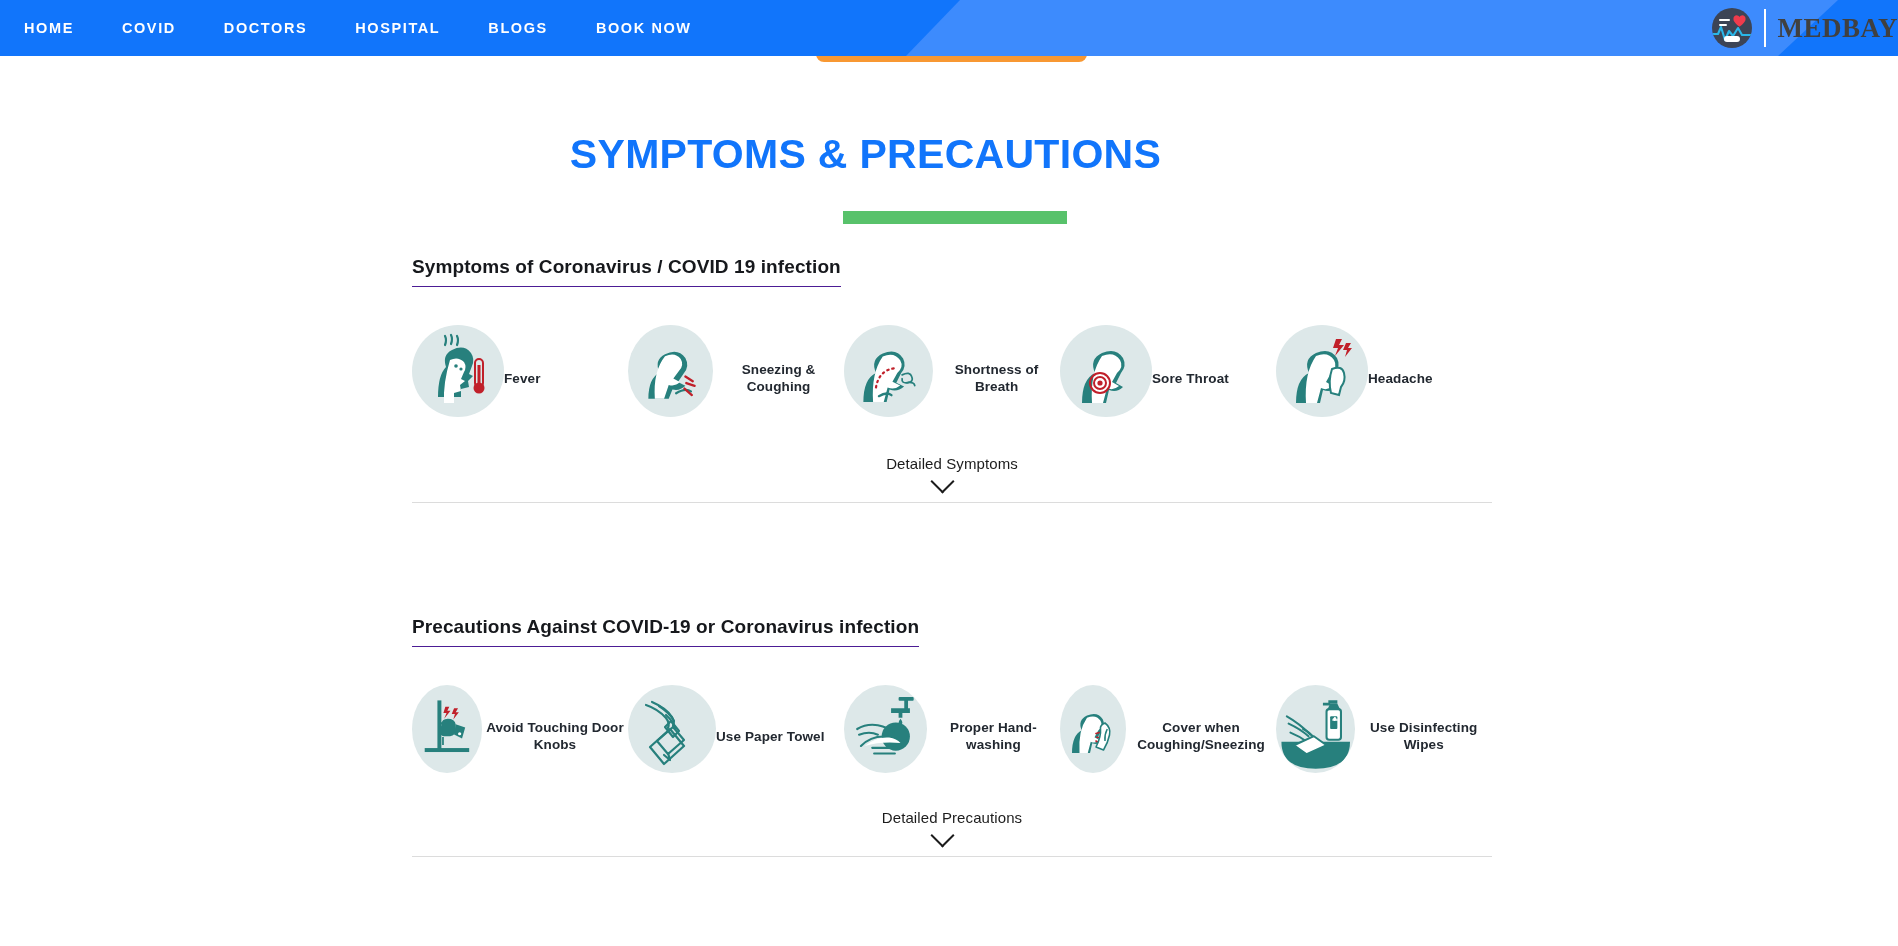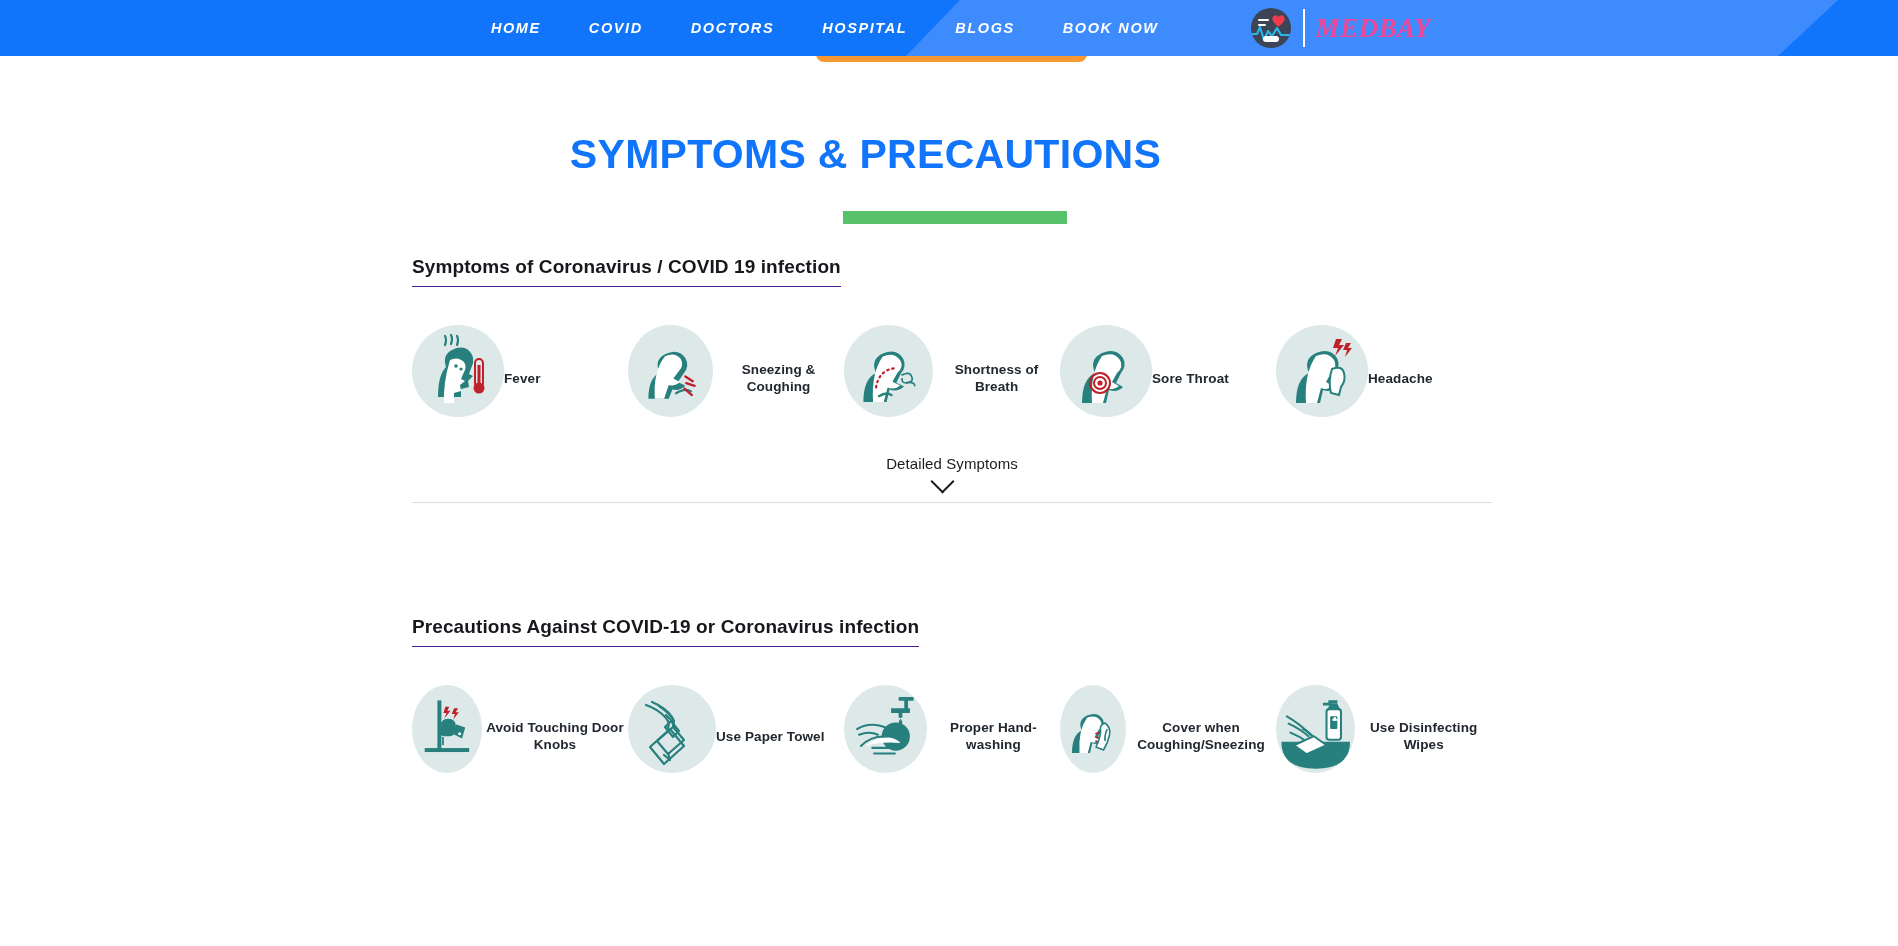--- a/index.html
+++ b/index.html
@@ -34,23 +34,22 @@
     position: absolute;
     top: 0; right: 0; width: 120px; height: 56px;
     background: #1175fb;
     clip-path: polygon(60px 0, 120px 0, 120px 56px, 0 56px);
   }
   .nav-inner {
     position: absolute;
     top: 0; left: 0; right: 0; bottom: 0;
     display: flex;
     align-items: center;
-    justify-content: center;
+    justify-content: space-between;
     gap: 0;
-    font-style: italic;
   }
   .nav-links {
     display: flex;
     align-items: center;
   }
   .nav-link {
     color: #ffffff;
     font-size: 14.5px;
     font-weight: 700;
     letter-spacing: 1.6px;
@@ -104,21 +103,21 @@
     border-radius: 3px;
   }
   .logo-ecg { position: absolute; left: 0; top: 14px; }
   .logo-divider {
     width: 2px;
     height: 38px;
     background: #ffffff;
     margin: 0 11px 0 12px;
   }
   .logo-text {
-    color: #ec4899;
+    color: #404040;
     font-family: "Liberation Serif", serif;
     font-size: 27px;
     font-weight: 700;
     letter-spacing: 0.5px;
     line-height: 1;
   }
 
   
   .orange-bar {
     position: absolute;
@@ -485,15 +484,19 @@
               <path d="M30 44 q8 4 12 10 q2 3 -1 5 l-6 4"></path>
             </g>
             <path d="M20 62 l22 -10 l14 10 l-22 10 z" fill="#ffffff" stroke="#27807d" stroke-width="2.2" stroke-linejoin="round"></path>
           </svg>
         </div>
         <div class="icon-label">Use Disinfecting Wipes</div>
       </div>
 
     </div>
 
+    <div class="accordion" style="margin-top:26px;">
+      <span class="accordion-label">Detailed Precautions</span>
+      <span class="chevron"></span>
+    </div>
   </div>
 
 </div>
 
 </body></html>

